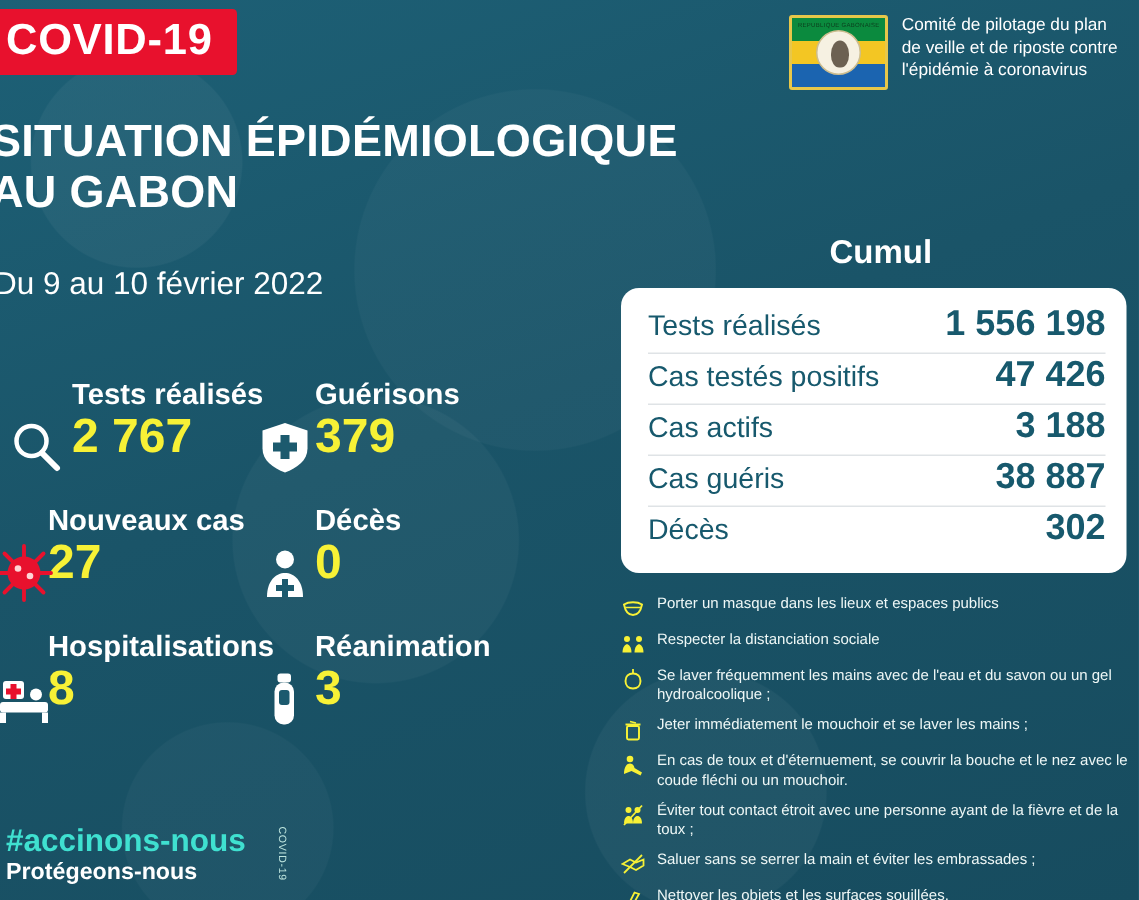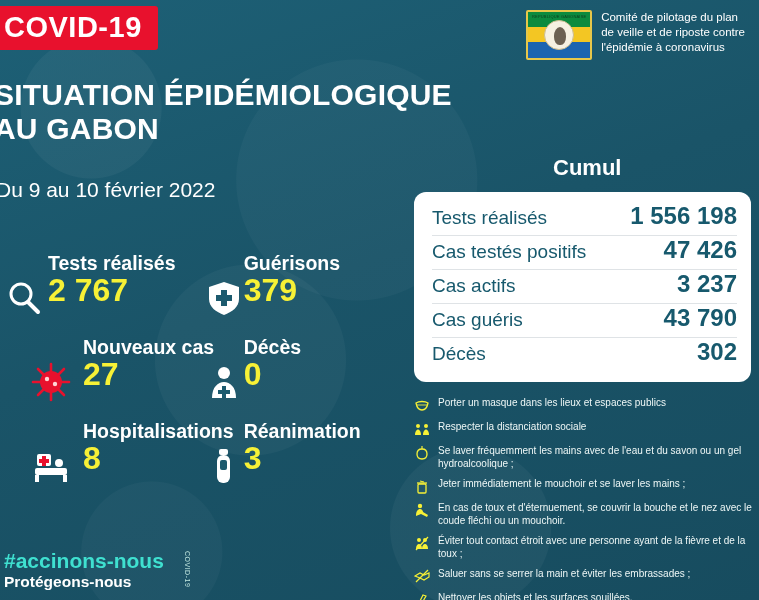--- a/index.html
+++ b/index.html
@@ -99,21 +99,21 @@
   .stat .value {
     font-size: 32px; font-weight: bold; color: #f7f136;
     line-height: 1.05; margin-top: -1px;
   }
   .stat .ico {
     position: absolute; left: 4px; top: 26px;
     width: 40px; height: 40px;
   }
   .stat.c2 { padding-left: 10px; }
   .stat.c2 .ico { left: -30px; }
-  .stat.indent { padding-left: 48px; margin-left: 35px; }
+  .stat.indent { padding-left: 32px; }
   .stat.indent .ico { left: -4px; }
 
   
   .ico svg { display: block; }
 
   
   .vaccine {
     position: absolute; left: 4px; bottom: 10px;
     display: flex; align-items: center; gap: 18px;
   }
@@ -287,25 +287,25 @@
   <div class="cumul-row">
     <span class="k">Tests réalisés</span>
     <span class="v">1 556 198</span>
   </div>
   <div class="cumul-row">
     <span class="k">Cas testés positifs</span>
     <span class="v">47 426</span>
   </div>
   <div class="cumul-row">
     <span class="k">Cas actifs</span>
-    <span class="v">3 237</span>
+    <span class="v">3 188</span>
   </div>
   <div class="cumul-row">
     <span class="k">Cas guéris</span>
-    <span class="v">43 790</span>
+    <span class="v">38 887</span>
   </div>
   <div class="cumul-row">
     <span class="k">Décès</span>
     <span class="v">302</span>
   </div>
 </div>
 
 <div class="measures">
 
   <div class="measure">

